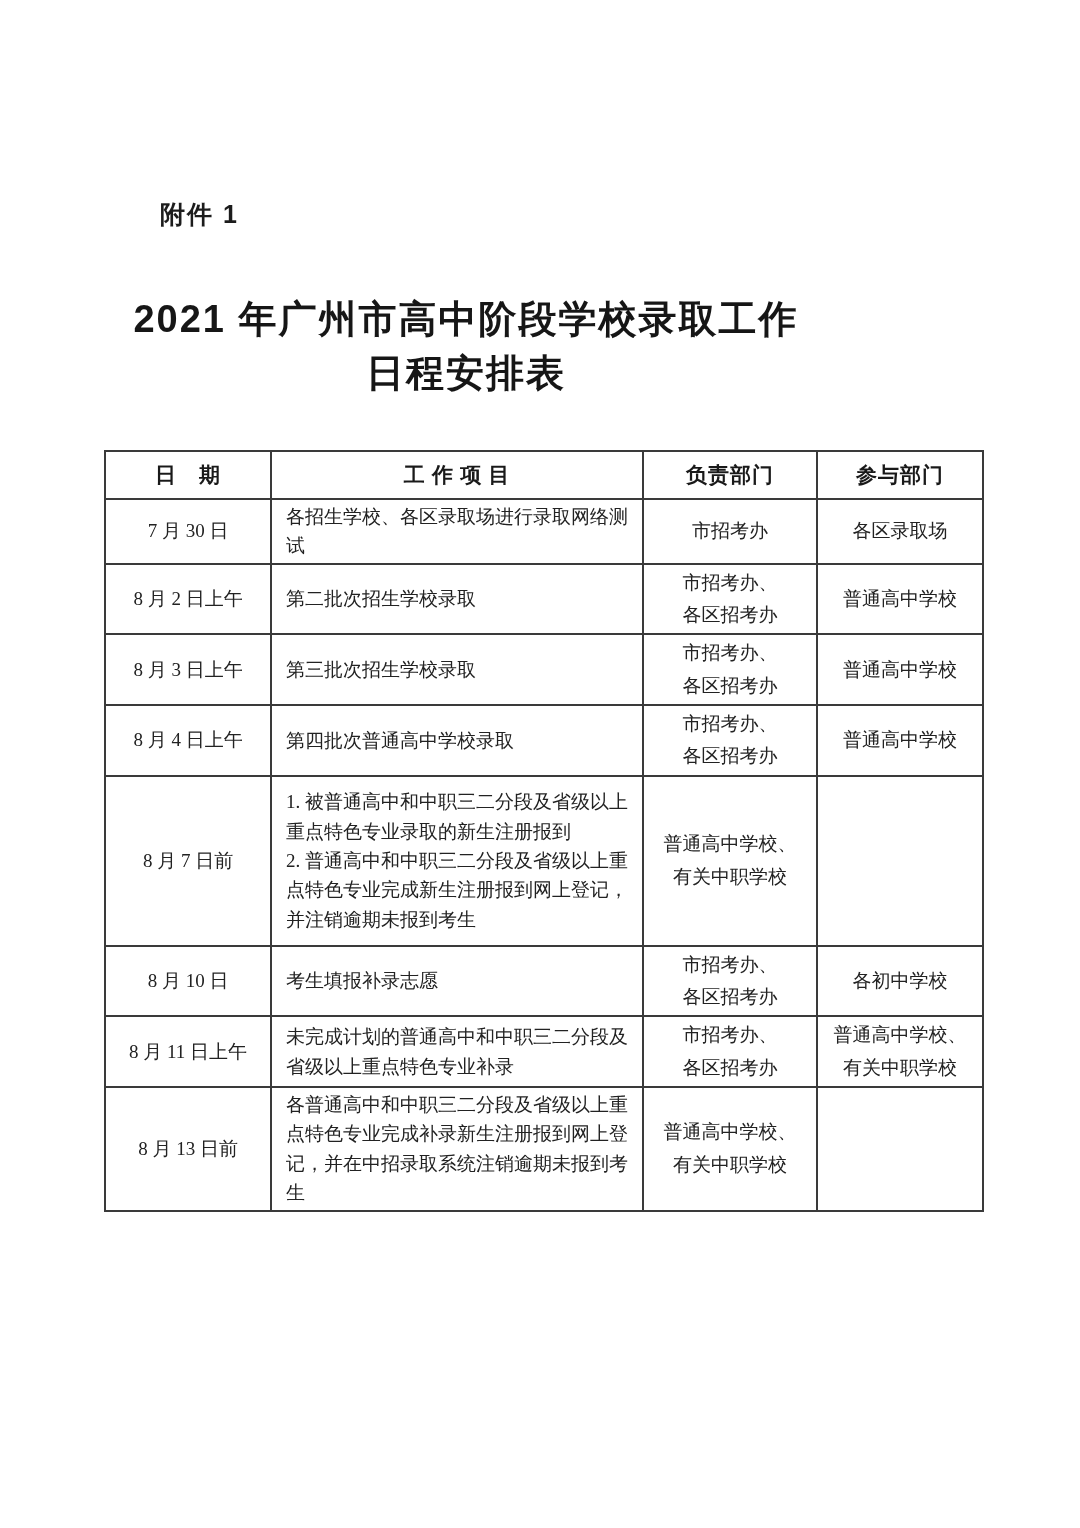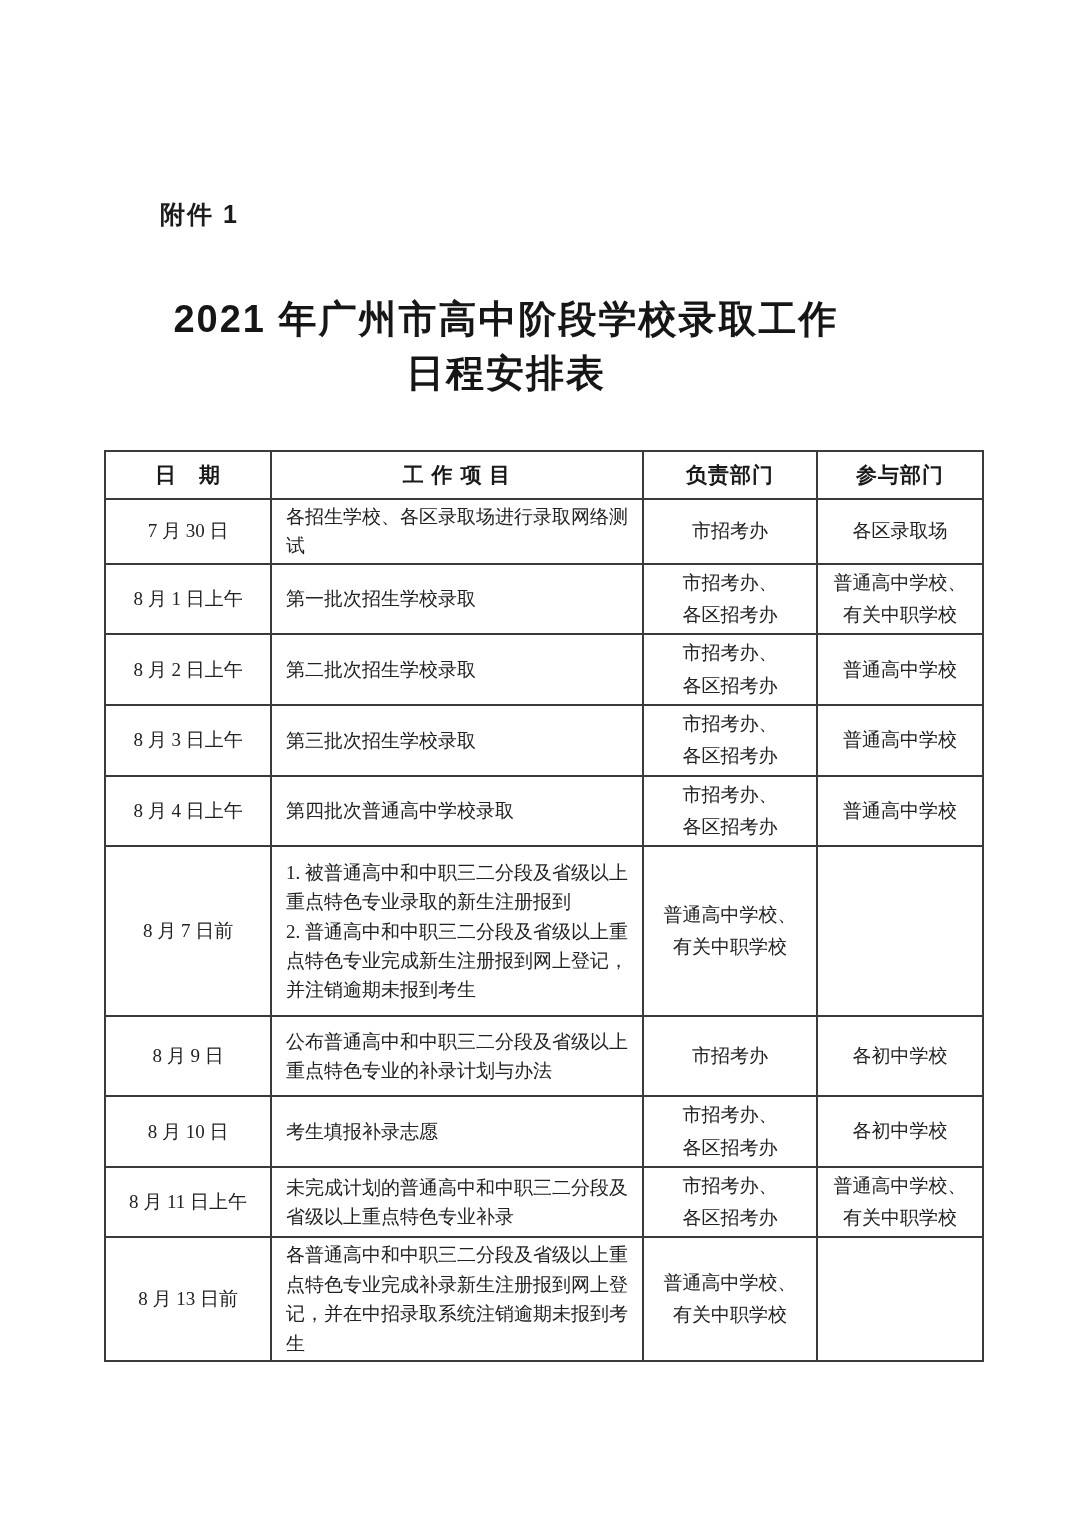--- a/index.html
+++ b/index.html
@@ -32,41 +32,40 @@
     left: 0;
     top: 292px;
     width: 932px;
     text-align: center;
     font-family: "Liberation Sans", "DejaVu Sans", sans-serif;
     font-weight: 700;
     font-size: 38px;
     line-height: 54px;
     letter-spacing: 2px;
     color: #161616;
-    padding-left: 40px;
   }
   .schedule-table {
     position: absolute;
     left: 104px;
     top: 450px;
     width: 878px;
     border-collapse: collapse;
     table-layout: fixed;
   }
   .schedule-table th,
   .schedule-table td {
     border: 2px solid #3a3a3a;
     vertical-align: middle;
     font-size: 19px;
     color: #222222;
     white-space: pre-line;
     padding: 2px 6px;
   }
   .schedule-table th {
-    font-family: Liberation Sans, sans-serif;
+    font-family: Liberation Serif, serif;
     font-weight: 700;
     font-size: 21px;
     text-align: center;
     letter-spacing: 1px;
     color: #191919;
   }
   col.c-date { width: 166px; }
   col.c-task { width: 372px; }
   col.c-resp { width: 174px; }
   col.c-part { width: 166px; }
@@ -124,28 +123,20 @@
         <th>参与部门</th>
       </tr>
 
       <tr class="row-0">
         <td class="cell-date">7 月 30 日</td>
         <td class="cell-task">各招生学校、各区录取场进行录取网络测试</td>
         <td class="cell-resp">市招考办</td>
         <td class="cell-part">各区录取场</td>
       </tr>
 
-      <tr class="row-1">
-        <td class="cell-date">8 月 1 日上午</td>
-        <td class="cell-task">第一批次招生学校录取</td>
-        <td class="cell-resp">市招考办、
-各区招考办</td>
-        <td class="cell-part">普通高中学校、
-有关中职学校</td>
-      </tr>
 
       <tr class="row-2">
         <td class="cell-date">8 月 2 日上午</td>
         <td class="cell-task">第二批次招生学校录取</td>
         <td class="cell-resp">市招考办、
 各区招考办</td>
         <td class="cell-part">普通高中学校</td>
       </tr>
 
       <tr class="row-3">
@@ -166,26 +157,20 @@
 
       <tr class="row-5">
         <td class="cell-date">8 月 7 日前</td>
         <td class="cell-task">1. 被普通高中和中职三二分段及省级以上重点特色专业录取的新生注册报到
 2. 普通高中和中职三二分段及省级以上重点特色专业完成新生注册报到网上登记，并注销逾期未报到考生</td>
         <td class="cell-resp">普通高中学校、
 有关中职学校</td>
         <td class="cell-part"></td>
       </tr>
 
-      <tr class="row-6">
-        <td class="cell-date">8 月 9 日</td>
-        <td class="cell-task">公布普通高中和中职三二分段及省级以上重点特色专业的补录计划与办法</td>
-        <td class="cell-resp">市招考办</td>
-        <td class="cell-part">各初中学校</td>
-      </tr>
 
       <tr class="row-7">
         <td class="cell-date">8 月 10 日</td>
         <td class="cell-task">考生填报补录志愿</td>
         <td class="cell-resp">市招考办、
 各区招考办</td>
         <td class="cell-part">各初中学校</td>
       </tr>
 
       <tr class="row-8">

